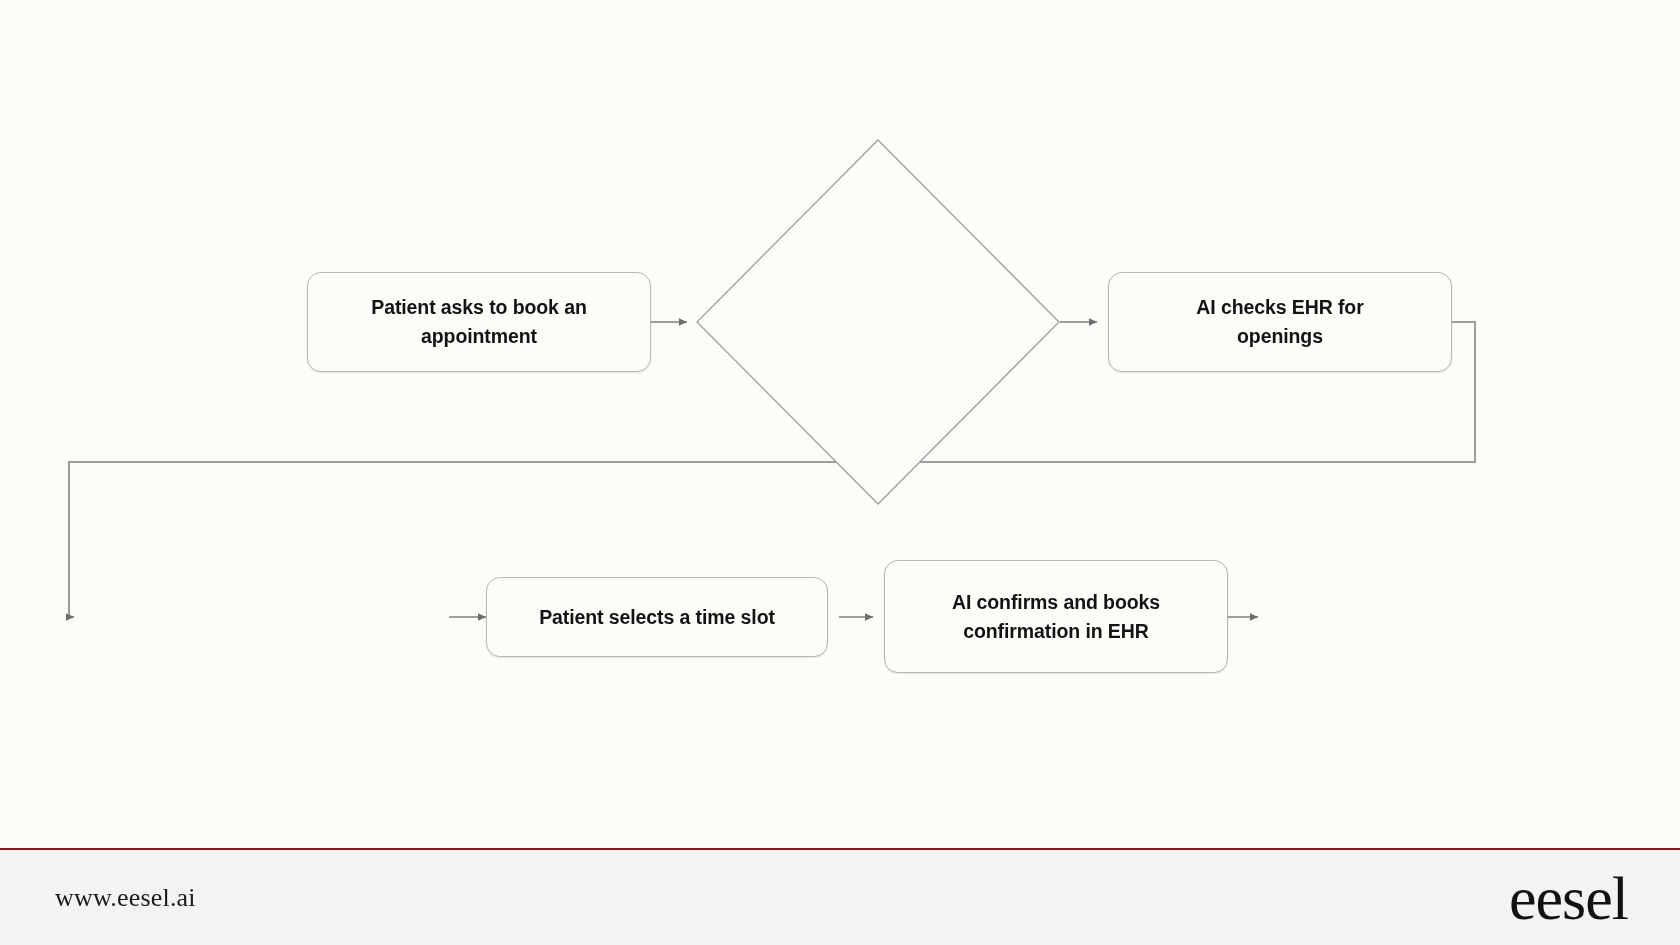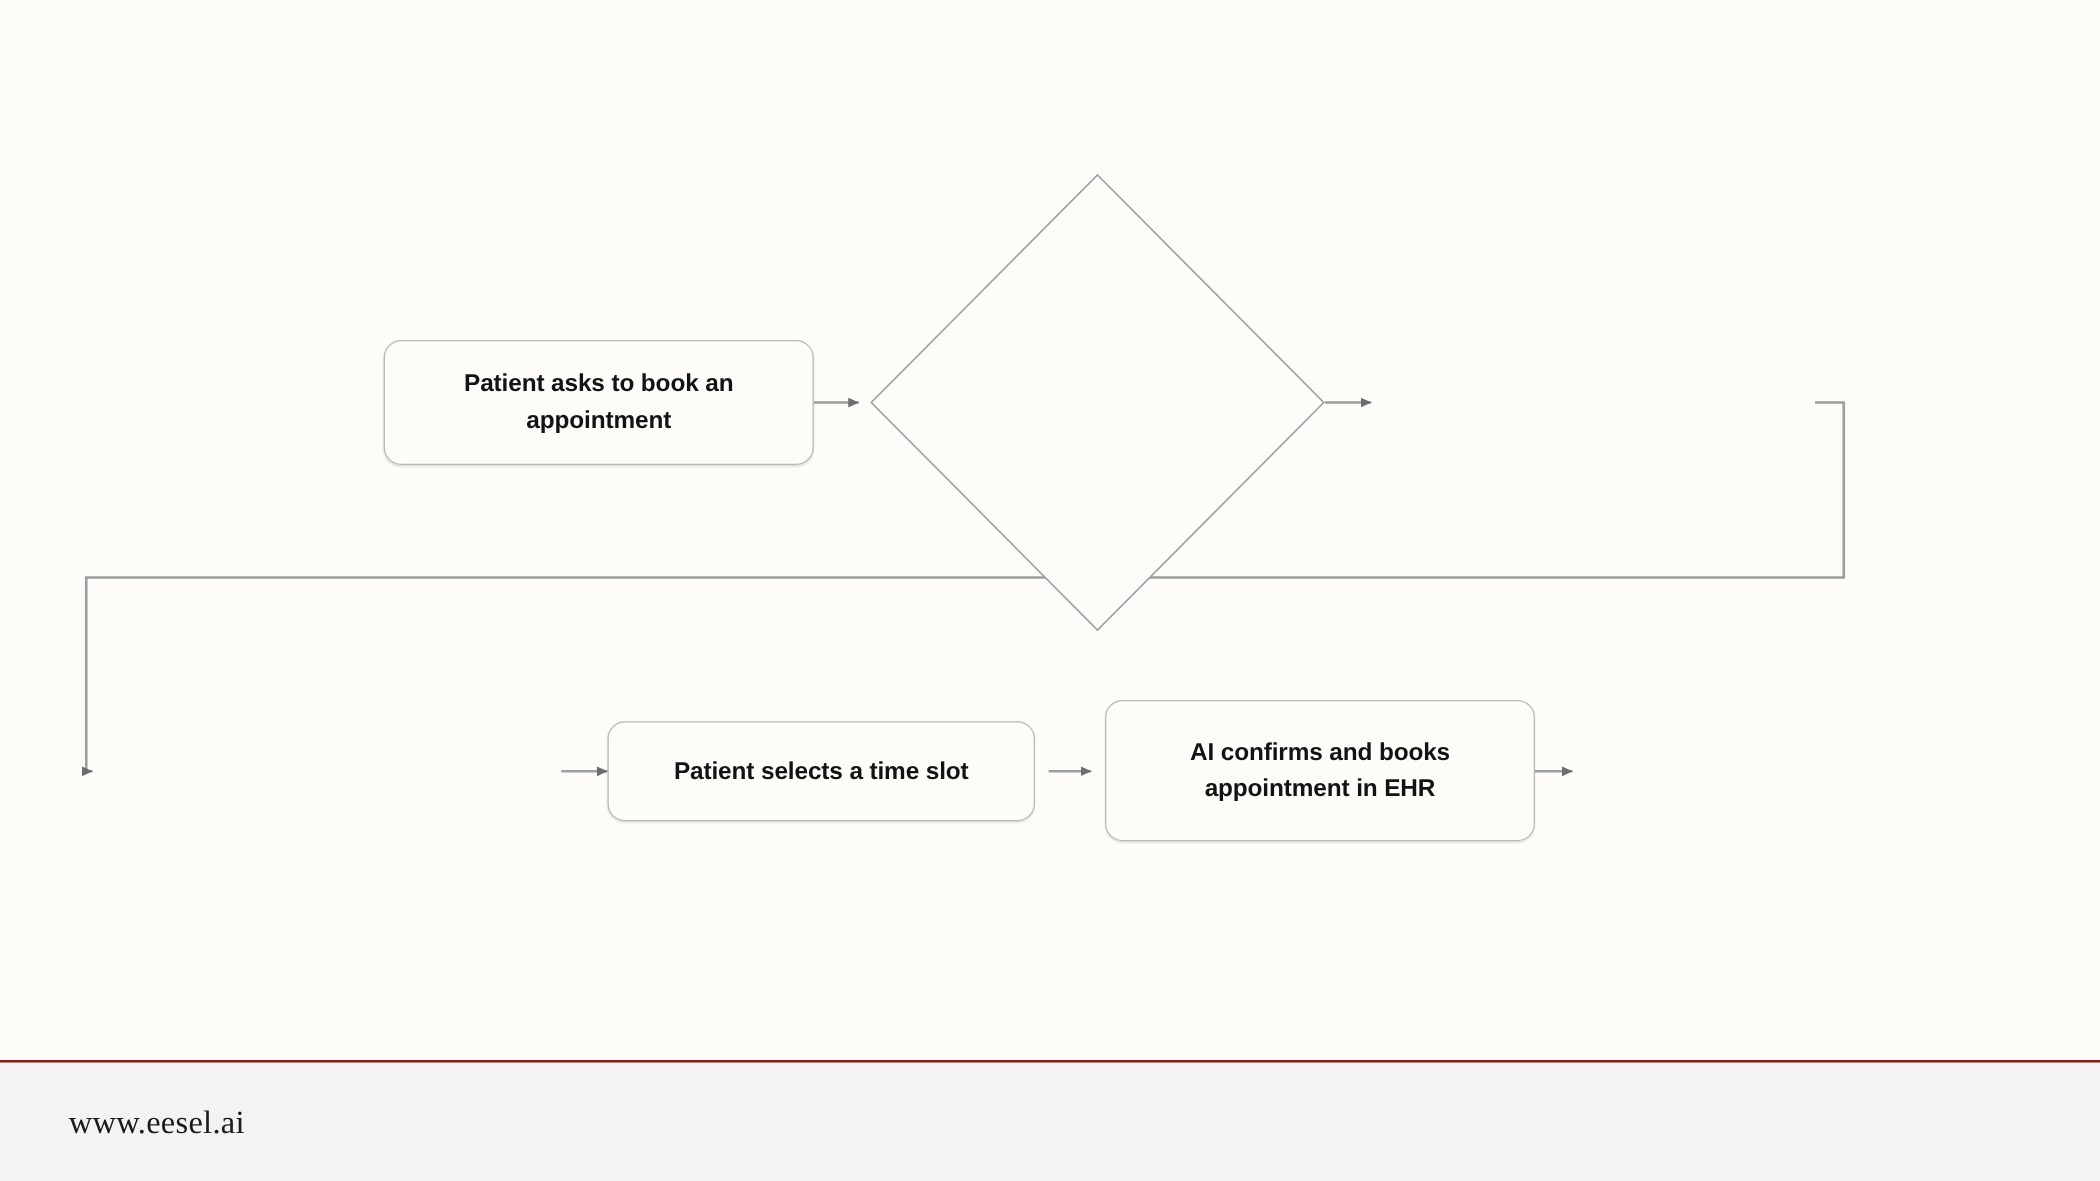--- a/index.html
+++ b/index.html
@@ -156,31 +156,36 @@
       <span class="node-label">Patient asks to book an
 appointment</span>
     </div>
 
     <div class="node node-diamond" style="left:696px; top:139px; width:364px; height:366px;">
       <svg width="364" height="366" viewBox="0 0 364 366">
         <polygon points="182,1 363,183 182,365 1,183" fill="#FDFCF9" stroke="#9E9E9E" stroke-width="1.3"></polygon>
       </svg>
     </div>
 
+    <div class="node node-box" style="left:1108px; top:272px; width:344px; height:100px;">
+      <span class="node-label">AI checks EHR for
+openings</span>
+    </div>
 
 
     <div class="node node-box" style="left:486px; top:577px; width:342px; height:80px;">
       <span class="node-label">Patient selects a time slot</span>
     </div>
 
     <div class="node node-box" style="left:884px; top:560px; width:344px; height:113px;">
       <span class="node-label">AI confirms and books
-appointment in EHR</span>
+confirmation in EHR</span>
     </div>
 
 
   </div>
 
   <div id="footer">
     <span id="footer-url">www.eesel.ai</span>
+    <span id="footer-logo">eesel</span>
   </div>
 
 </div>
 
 </body></html>

